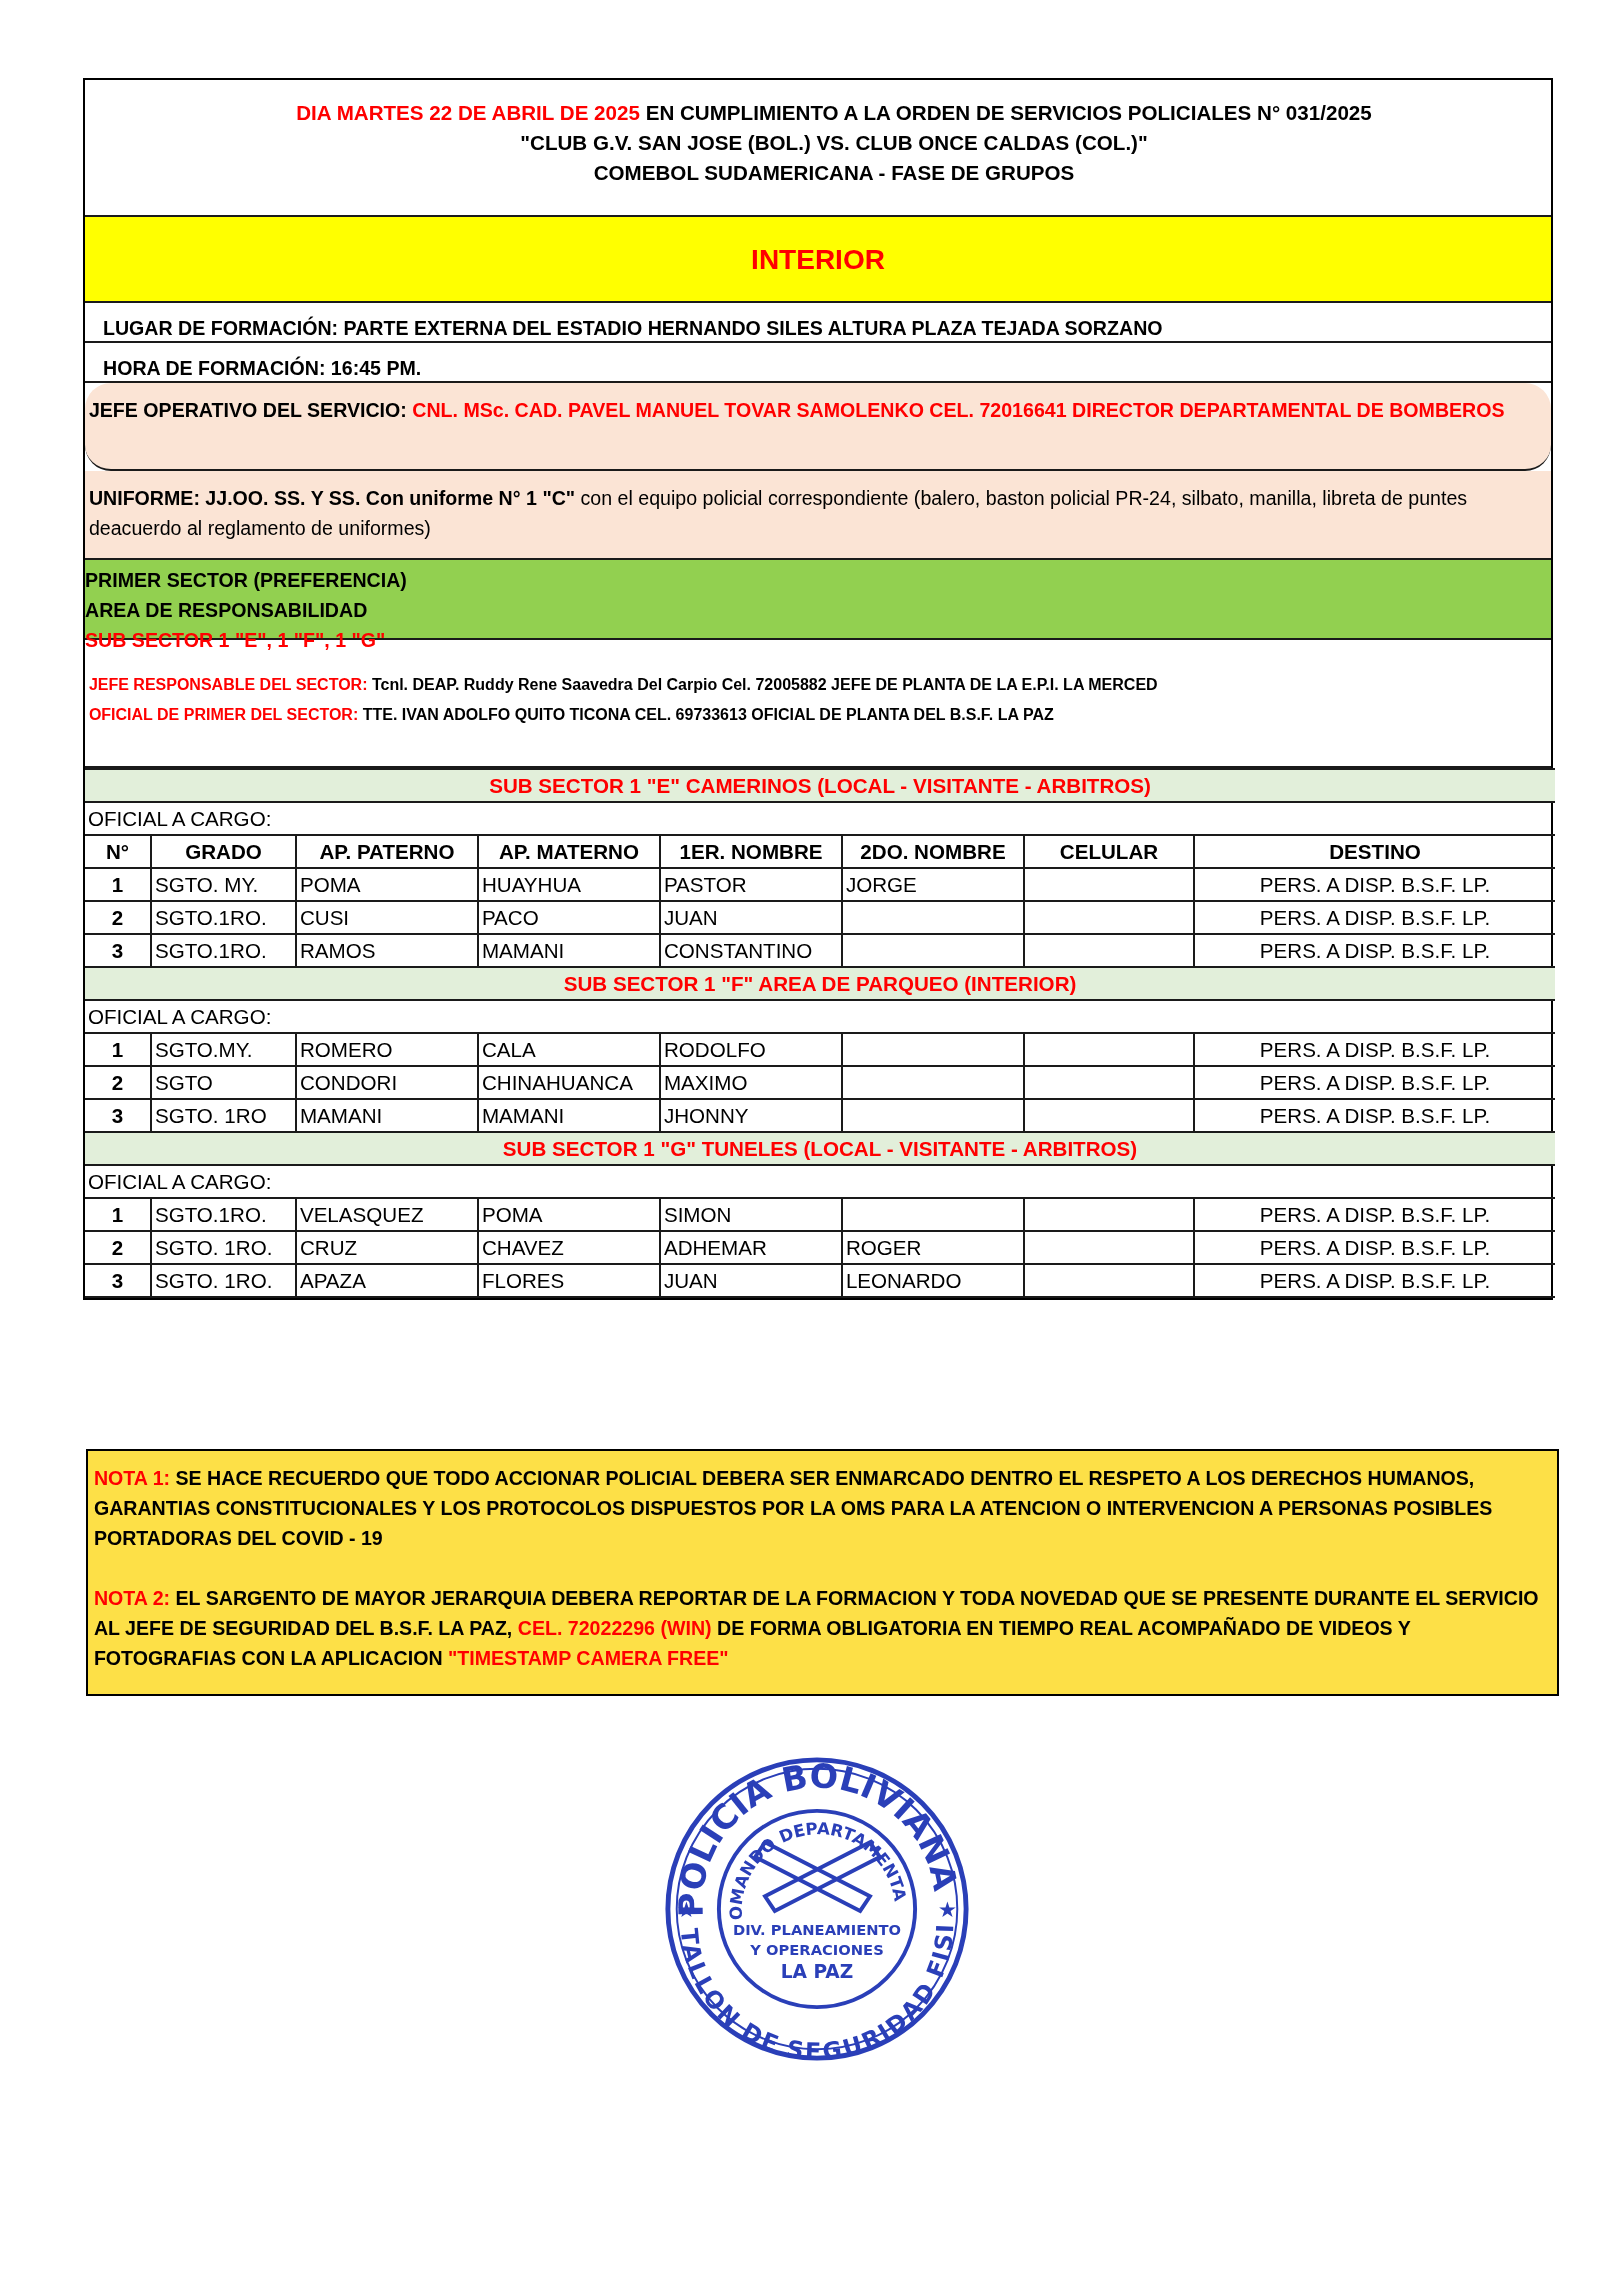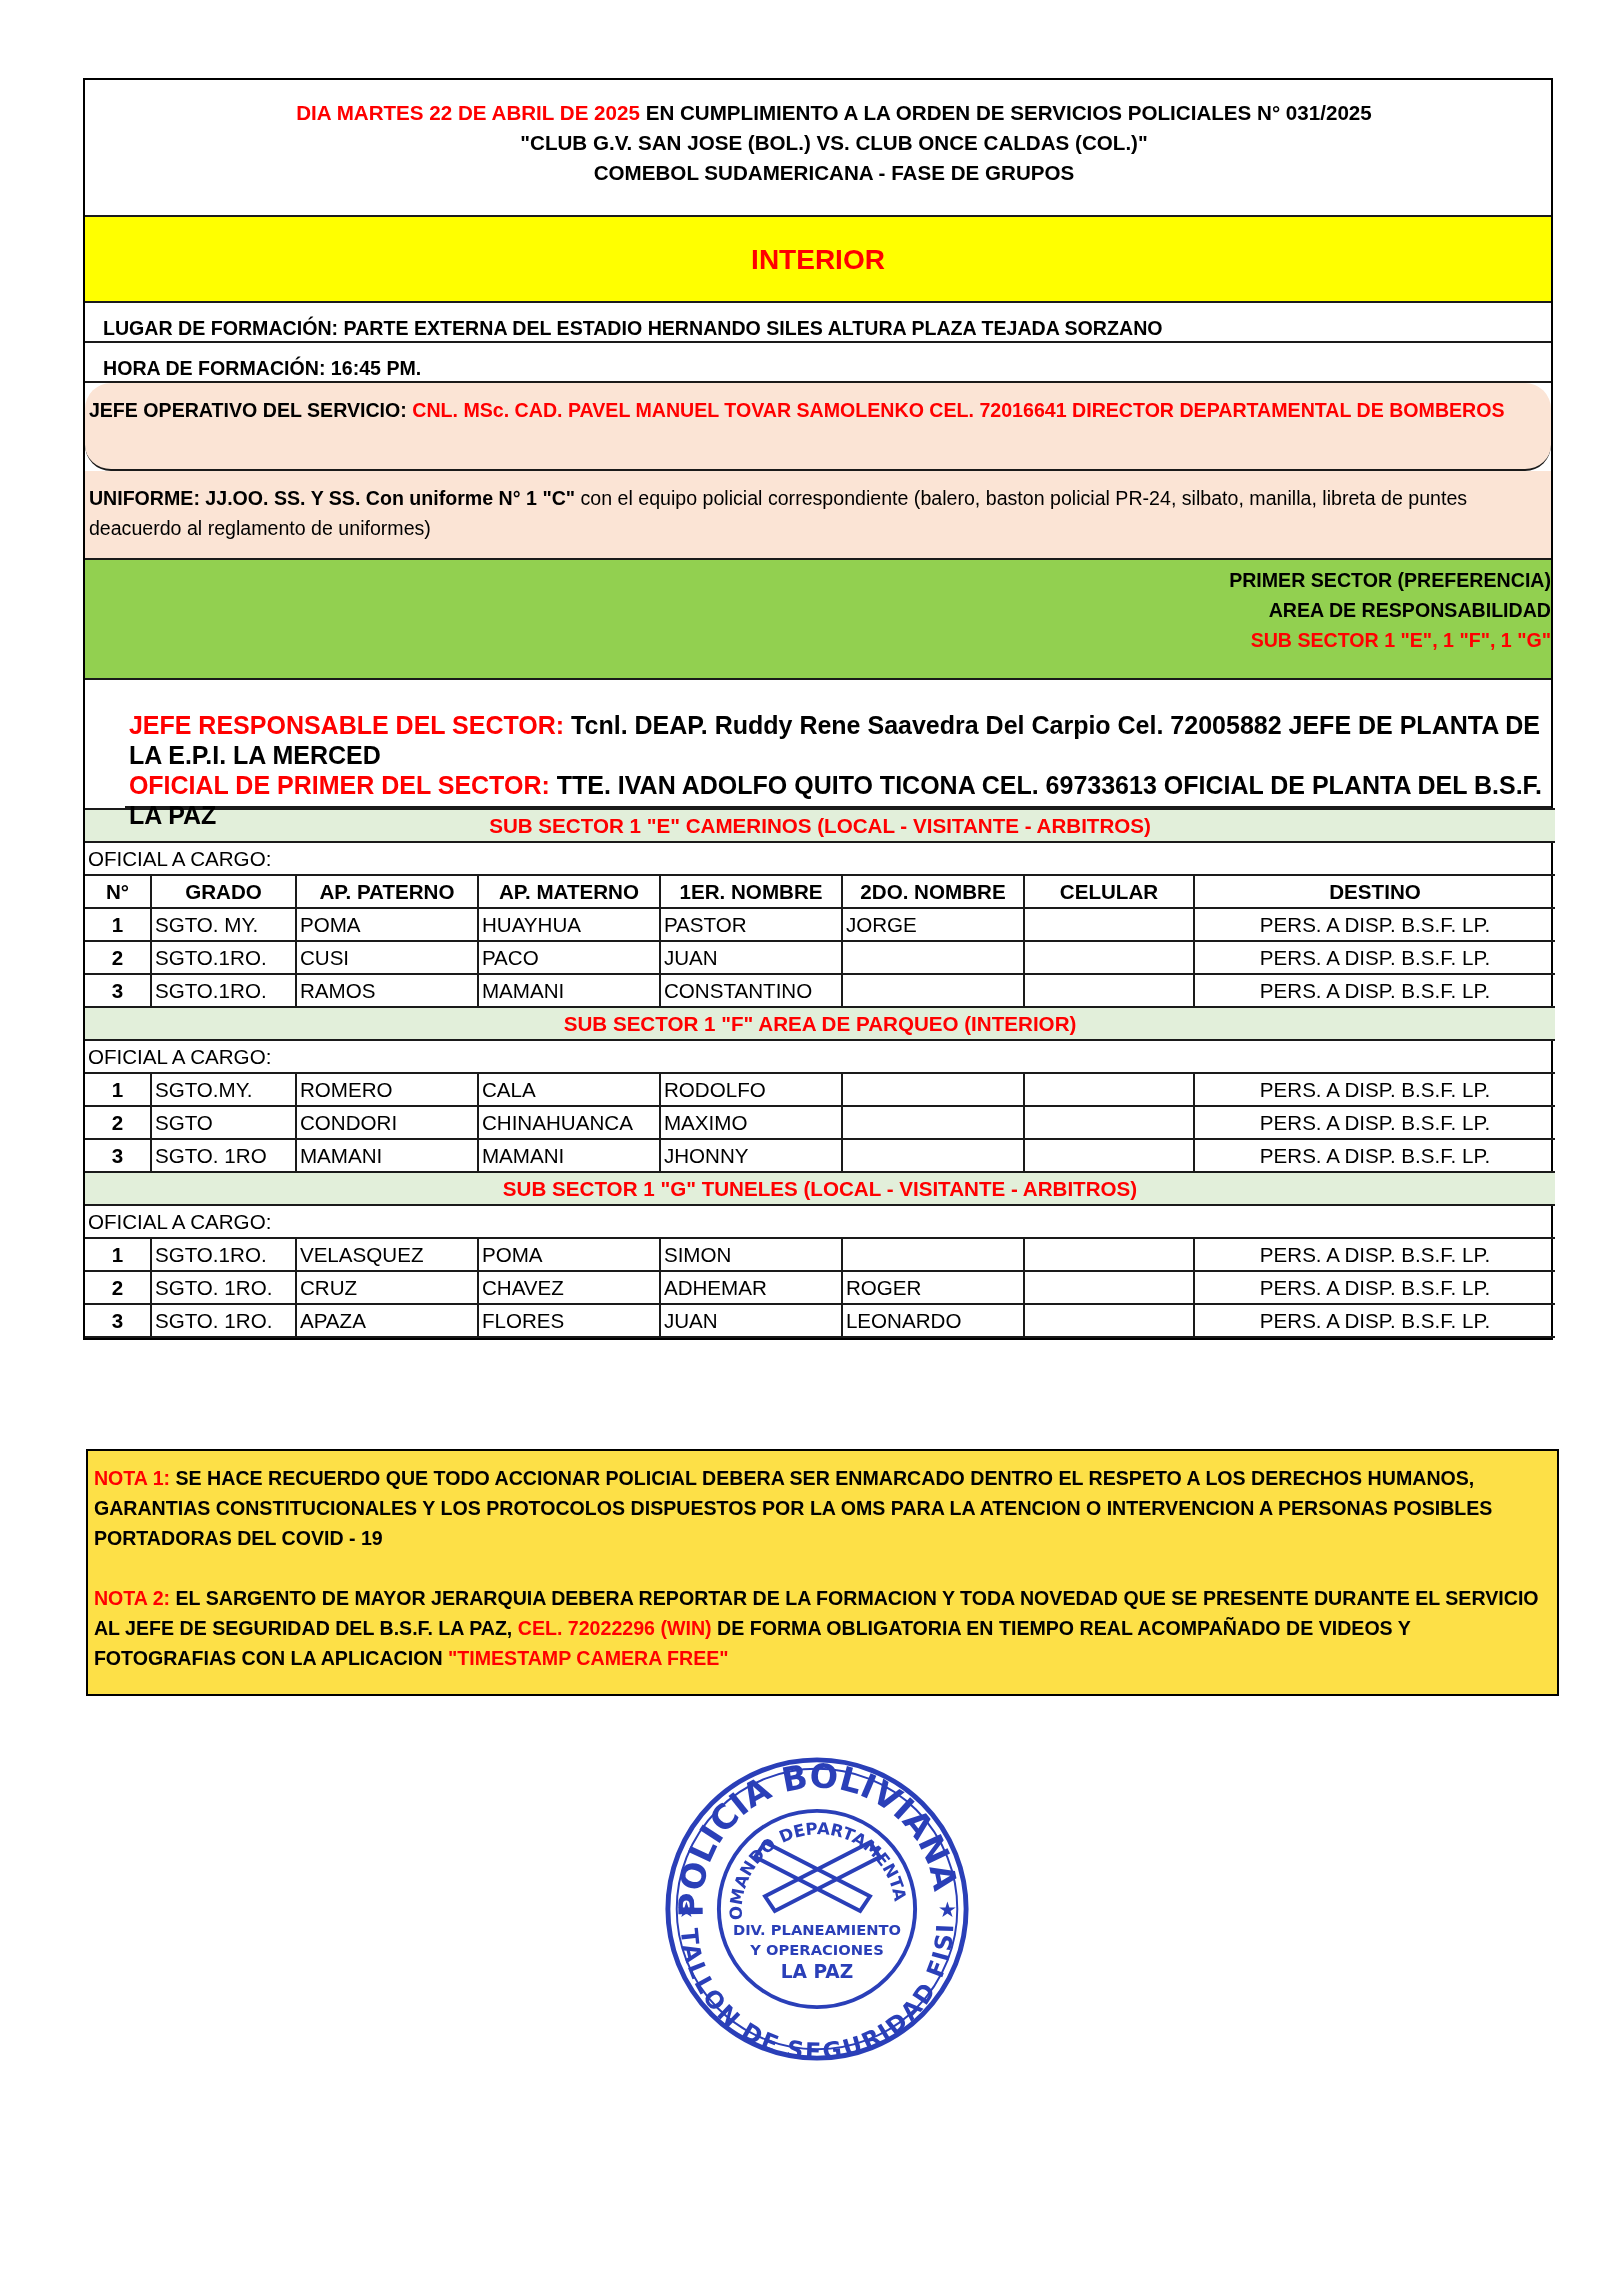--- a/index.html
+++ b/index.html
@@ -7,22 +7,22 @@
   .sheet{position:absolute;left:83px;top:78px;width:1470px;border:2.9px solid #000;box-sizing:border-box;}
   .blk{border-bottom:2.9px solid #1a1a1a;box-sizing:border-box;}
   .red{color:#ff0000;}
   .b{font-weight:bold;border-radius:26px;}
   .hdr{height:137px;text-align:center;font-weight:bold;font-size:20.6px;line-height:30px;padding-top:17.6px;box-sizing:border-box;padding-left:32px;}
   .interior{height:86px;background:#ffff00;text-align:center;font-weight:bold;font-size:28px;color:#ff0000;line-height:86px;}
   .row-line{height:40px;font-weight:bold;font-size:19.6px;line-height:51px;padding-left:18px;}
   .peach{background:#fbe4d5;font-size:19.6px;line-height:30px;padding:11.8px 3.9px 11.8px 3.9px;box-sizing:border-box;}
   .jefe{height:88px;}
   .unif{height:89px;}
-  .green{background:#92d050;height:120px;text-align:right;font-weight:bold;font-size:19.6px;line-height:30px;padding-top:4.9px;box-sizing:border-box;}
-  .resp{height:128px;font-weight:bold;font-size:25px;line-height:30px;padding:30px 3.9px 0 3.9px;box-sizing:border-box;margin-left:40px;}
+  .green{background:#92d050;height:80px;text-align:left;font-weight:bold;font-size:19.6px;line-height:30px;padding-top:4.9px;box-sizing:border-box;}
+  .resp{height:128px;font-weight:bold;font-size:16px;line-height:30px;padding:30px 3.9px 0 3.9px;box-sizing:border-box;}
   table{border-collapse:collapse;width:100%;table-layout:fixed;}
   td{border:2px solid #1a1a1a;font-size:20.6px;height:33px;padding:0 2.9px;white-space:nowrap;overflow:hidden;box-sizing:border-box;}
   .subsec td{background:#e2efda;color:#ff0000;font-weight:bold;text-align:center;border:2px solid #1a1a1a;border-left:none;border-right:none;}
   .oficial td{font-weight:normal;border-left:none;border-right:none;}
   .colh td{font-weight:bold;text-align:center;}
   td.num{text-align:center;font-weight:bold;}
   td.dest{text-align:center;}
   tr td:first-child{border-left:none;}
   tr td:last-child{border-right:none;}
   .notes{position:absolute;left:86px;top:1449px;width:1473px;height:247px;border:2.9px solid #000;background:#fde047;box-sizing:border-box;font-weight:bold;font-size:19.6px;line-height:30px;padding:11.8px 5.9px;}

